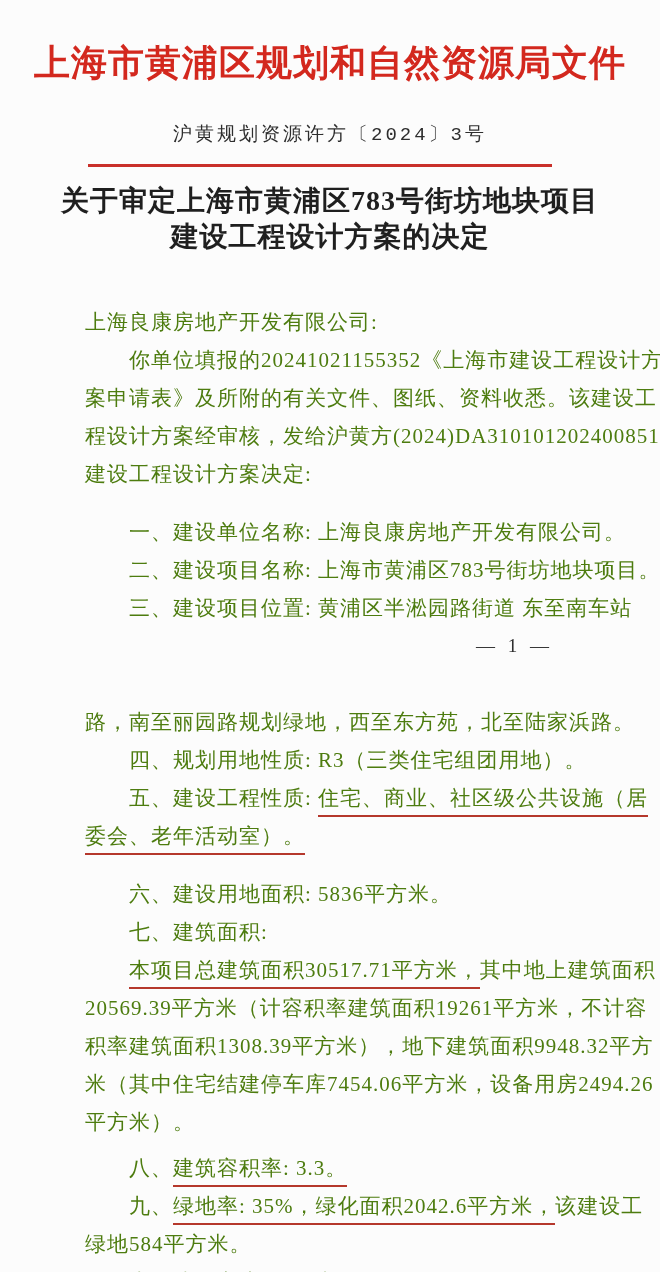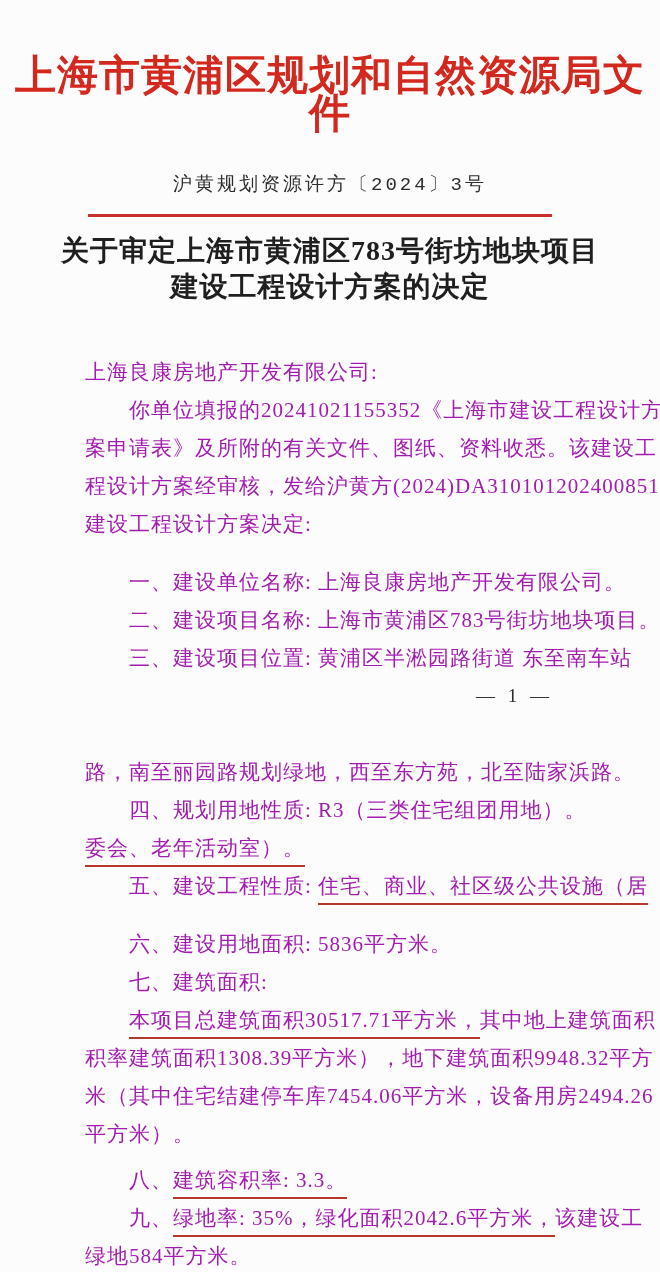--- a/index.html
+++ b/index.html
@@ -7,23 +7,23 @@
     position: relative;
     width: 660px;
     height: 1272px;
     margin: 0;
     background: #fcfcfc;
     overflow: hidden;
     font-family: "Liberation Serif", "DejaVu Serif", serif;
     color: #3d3d3d;
   }
   .agency {
-    padding-top: 56px;
+    padding-top: 44px;
     text-align: center;
-    font-size: 41px;
+    font-size: 36px;
     font-weight: 700;
     letter-spacing: 1px;
     line-height: 38px;
     color: #d3281e;
   }
   .docnum {
     margin-top: 42px;
     text-align: center;
     font-size: 19px;
     line-height: 22px;
@@ -49,21 +49,21 @@
     font-family: Liberation Serif, serif;
   }
   .doc-title span { display: block; }
   .body-block { margin: 48px 90px 0 85px; }
   .ln {
     height: 38px;
     line-height: 38px;
     font-size: 21px;
     letter-spacing: 1px;
     white-space: nowrap;
-    color: #a21caf;
+    color: #4d7c0f;
   }
   .ind { padding-left: 44px; }
   .ul {
     border-bottom: 2px solid #b5382c;
     padding-bottom: 5px;
   }
   .pagenum {
     text-align: right;
     padding-right: 17px;
     font-size: 19px;
@@ -102,27 +102,28 @@
     <div class="ln ind mt4">一、建设单位名称: 上海良康房地产开发有限公司。</div>
     <div class="ln ind">二、建设项目名称: 上海市黄浦区783号街坊地块项目。</div>
     <div class="ln ind">三、建设项目位置: 黄浦区半淞园路街道 东至南车站</div>
 
     <div class="ln pagenum">— 1 —</div>
 
     <div class="ln mt38">路，南至丽园路规划绿地，西至东方苑，北至陆家浜路。</div>
 
     <div class="ln ind">四、规划用地性质: R3（三类住宅组团用地）。</div>
 
+    <div class="ln ind"><span>五、建设工程性质: </span><span class="ul">住宅、商业、社区级公共设施（居</span></div>
     <div class="ln"><span class="ul">委会、老年活动室）。</span></div>
-    <div class="ln ind"><span>五、建设工程性质: </span><span class="ul">住宅、商业、社区级公共设施（居</span></div>
 
     <div class="ln ind mt4">六、建设用地面积: 5836平方米。</div>
 
     <div class="ln ind">七、建筑面积:</div>
     <div class="ln ind"><span class="ul">本项目总建筑面积30517.71平方米，</span><span>其中地上建筑面积</span></div>
+    <div class="ln">20569.39平方米（计容积率建筑面积19261平方米，不计容</div>
     <div class="ln">积率建筑面积1308.39平方米），地下建筑面积9948.32平方</div>
     <div class="ln">米（其中住宅结建停车库7454.06平方米，设备用房2494.26</div>
     <div class="ln">平方米）。</div>
 
     <div class="ln ind mt8"><span>八、</span><span class="ul">建筑容积率: 3.3。</span></div>
 
     <div class="ln ind"><span>九、</span><span class="ul">绿地率: 35%，绿化面积2042.6平方米，</span><span>该建设工</span></div>
     <div class="ln">绿地584平方米。</div>
 
     <div class="ln ind">十、建筑高度: 96.8米。</div>

